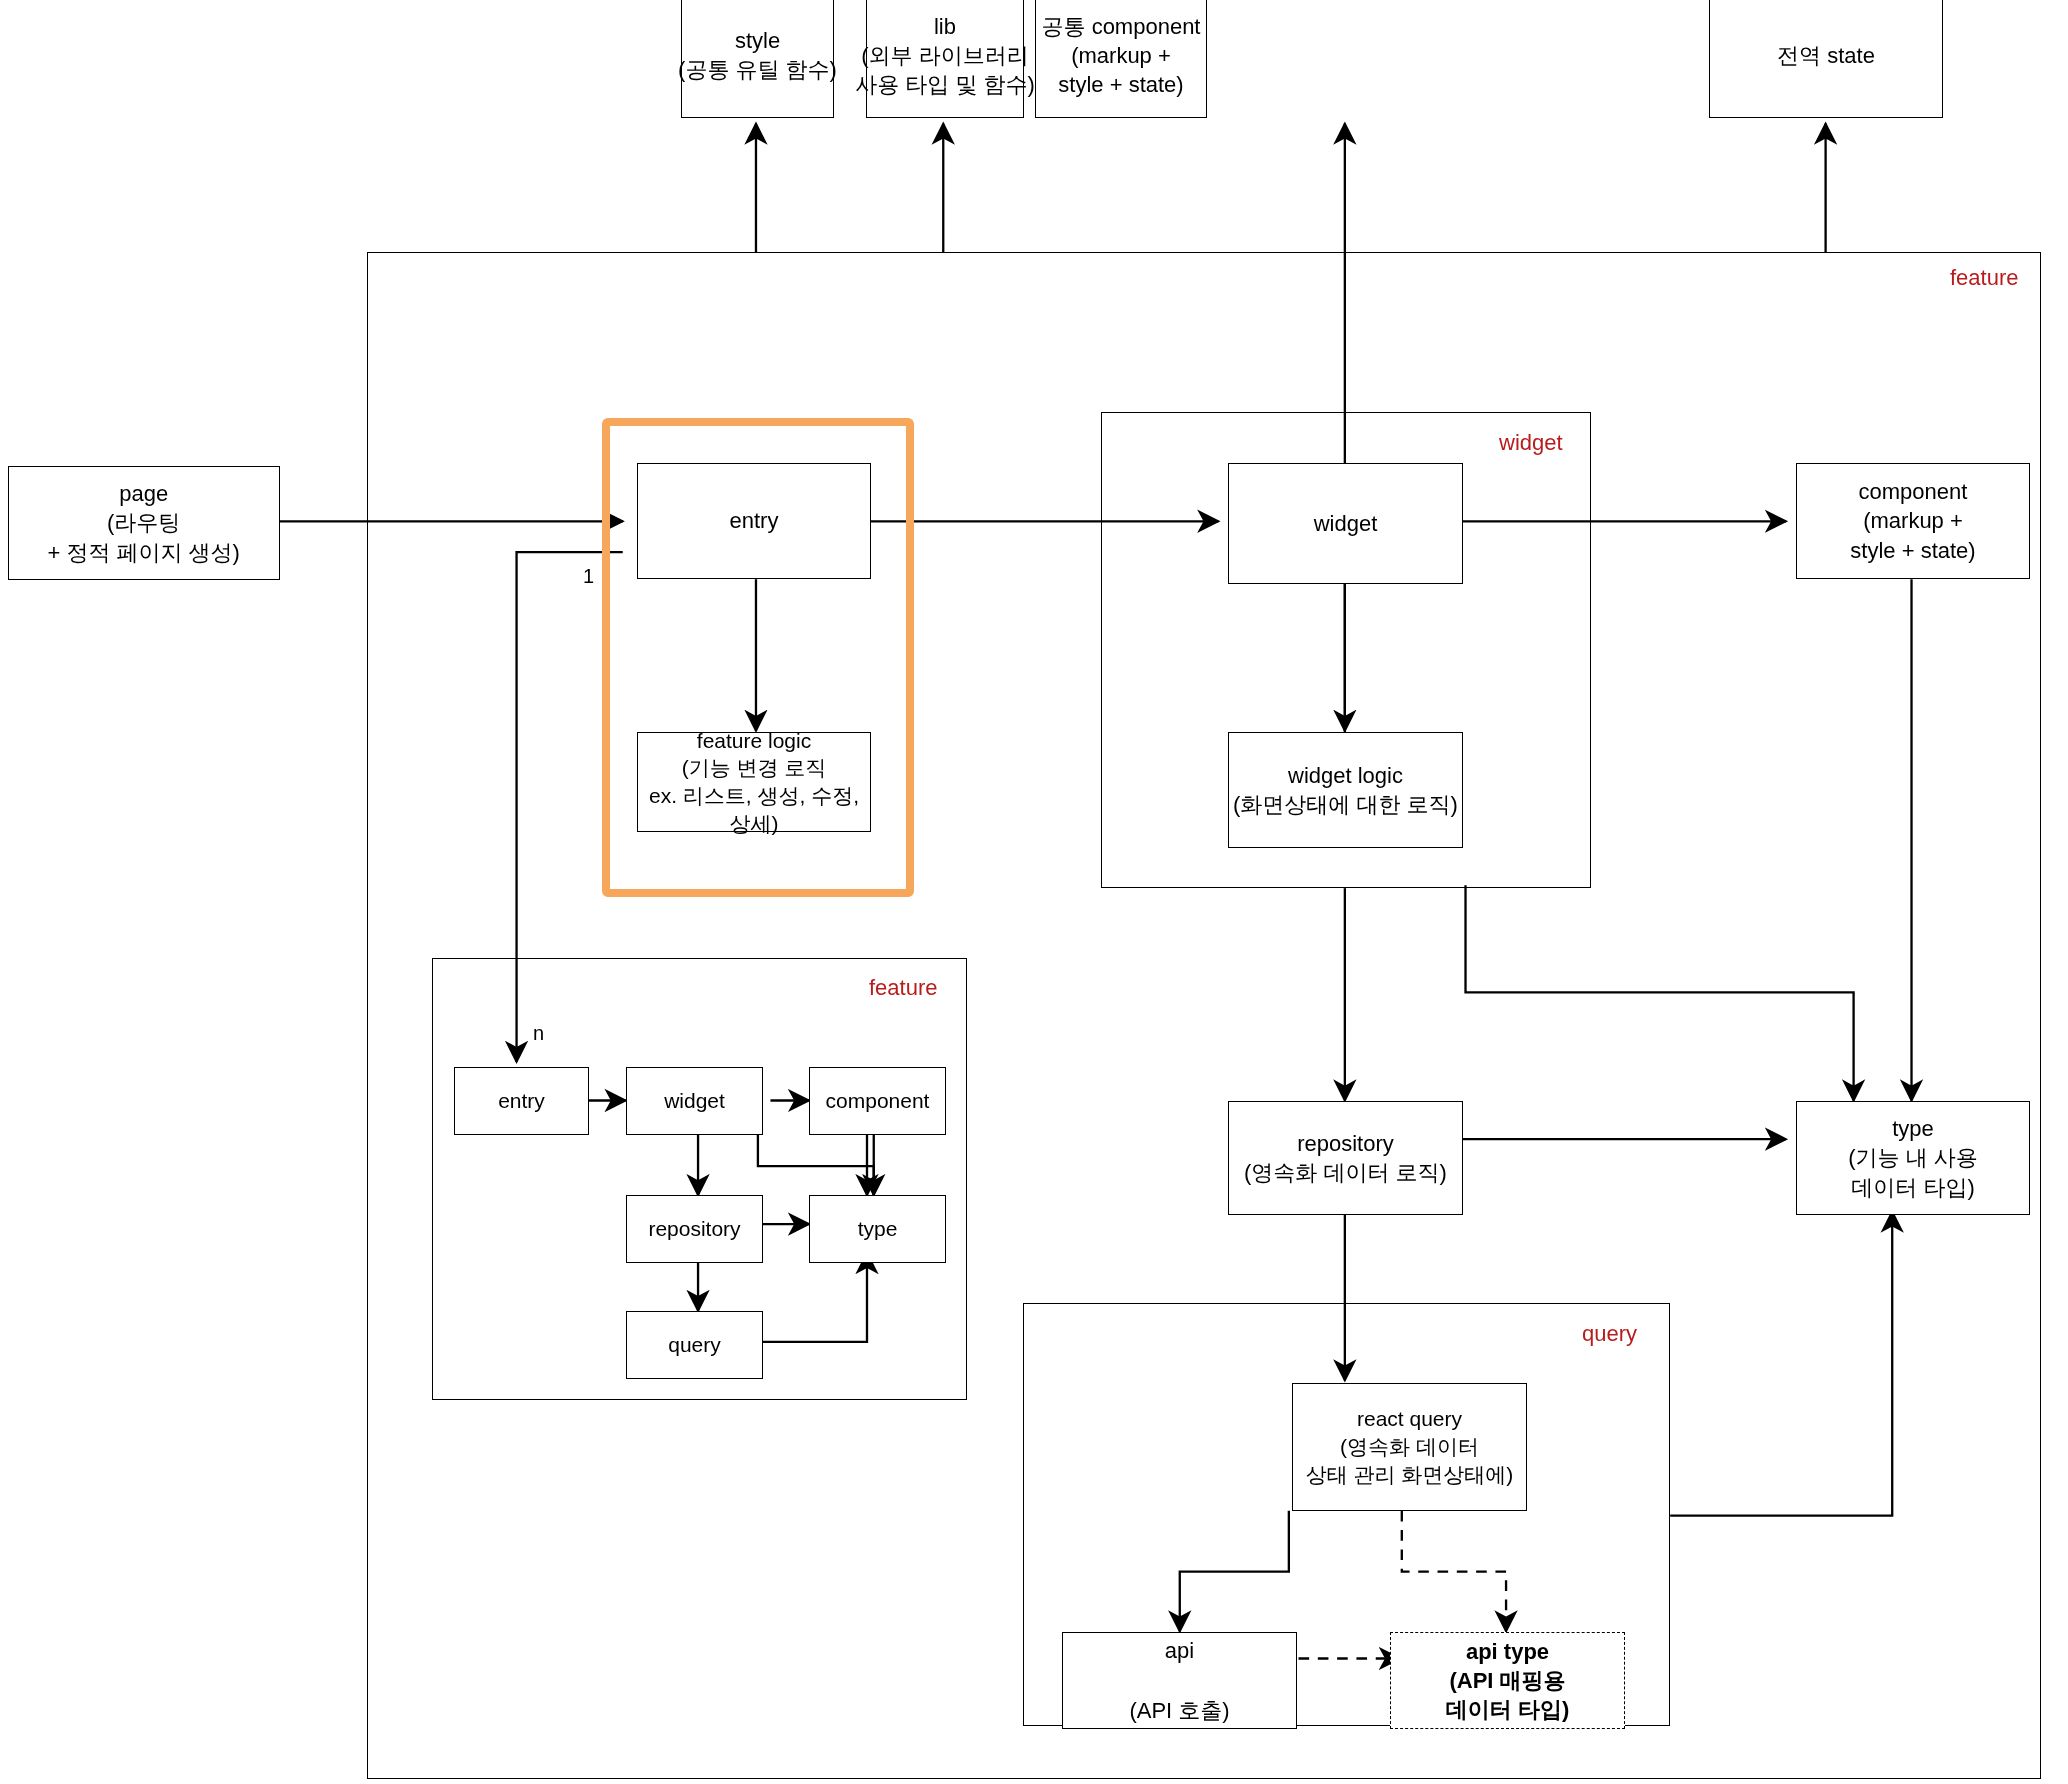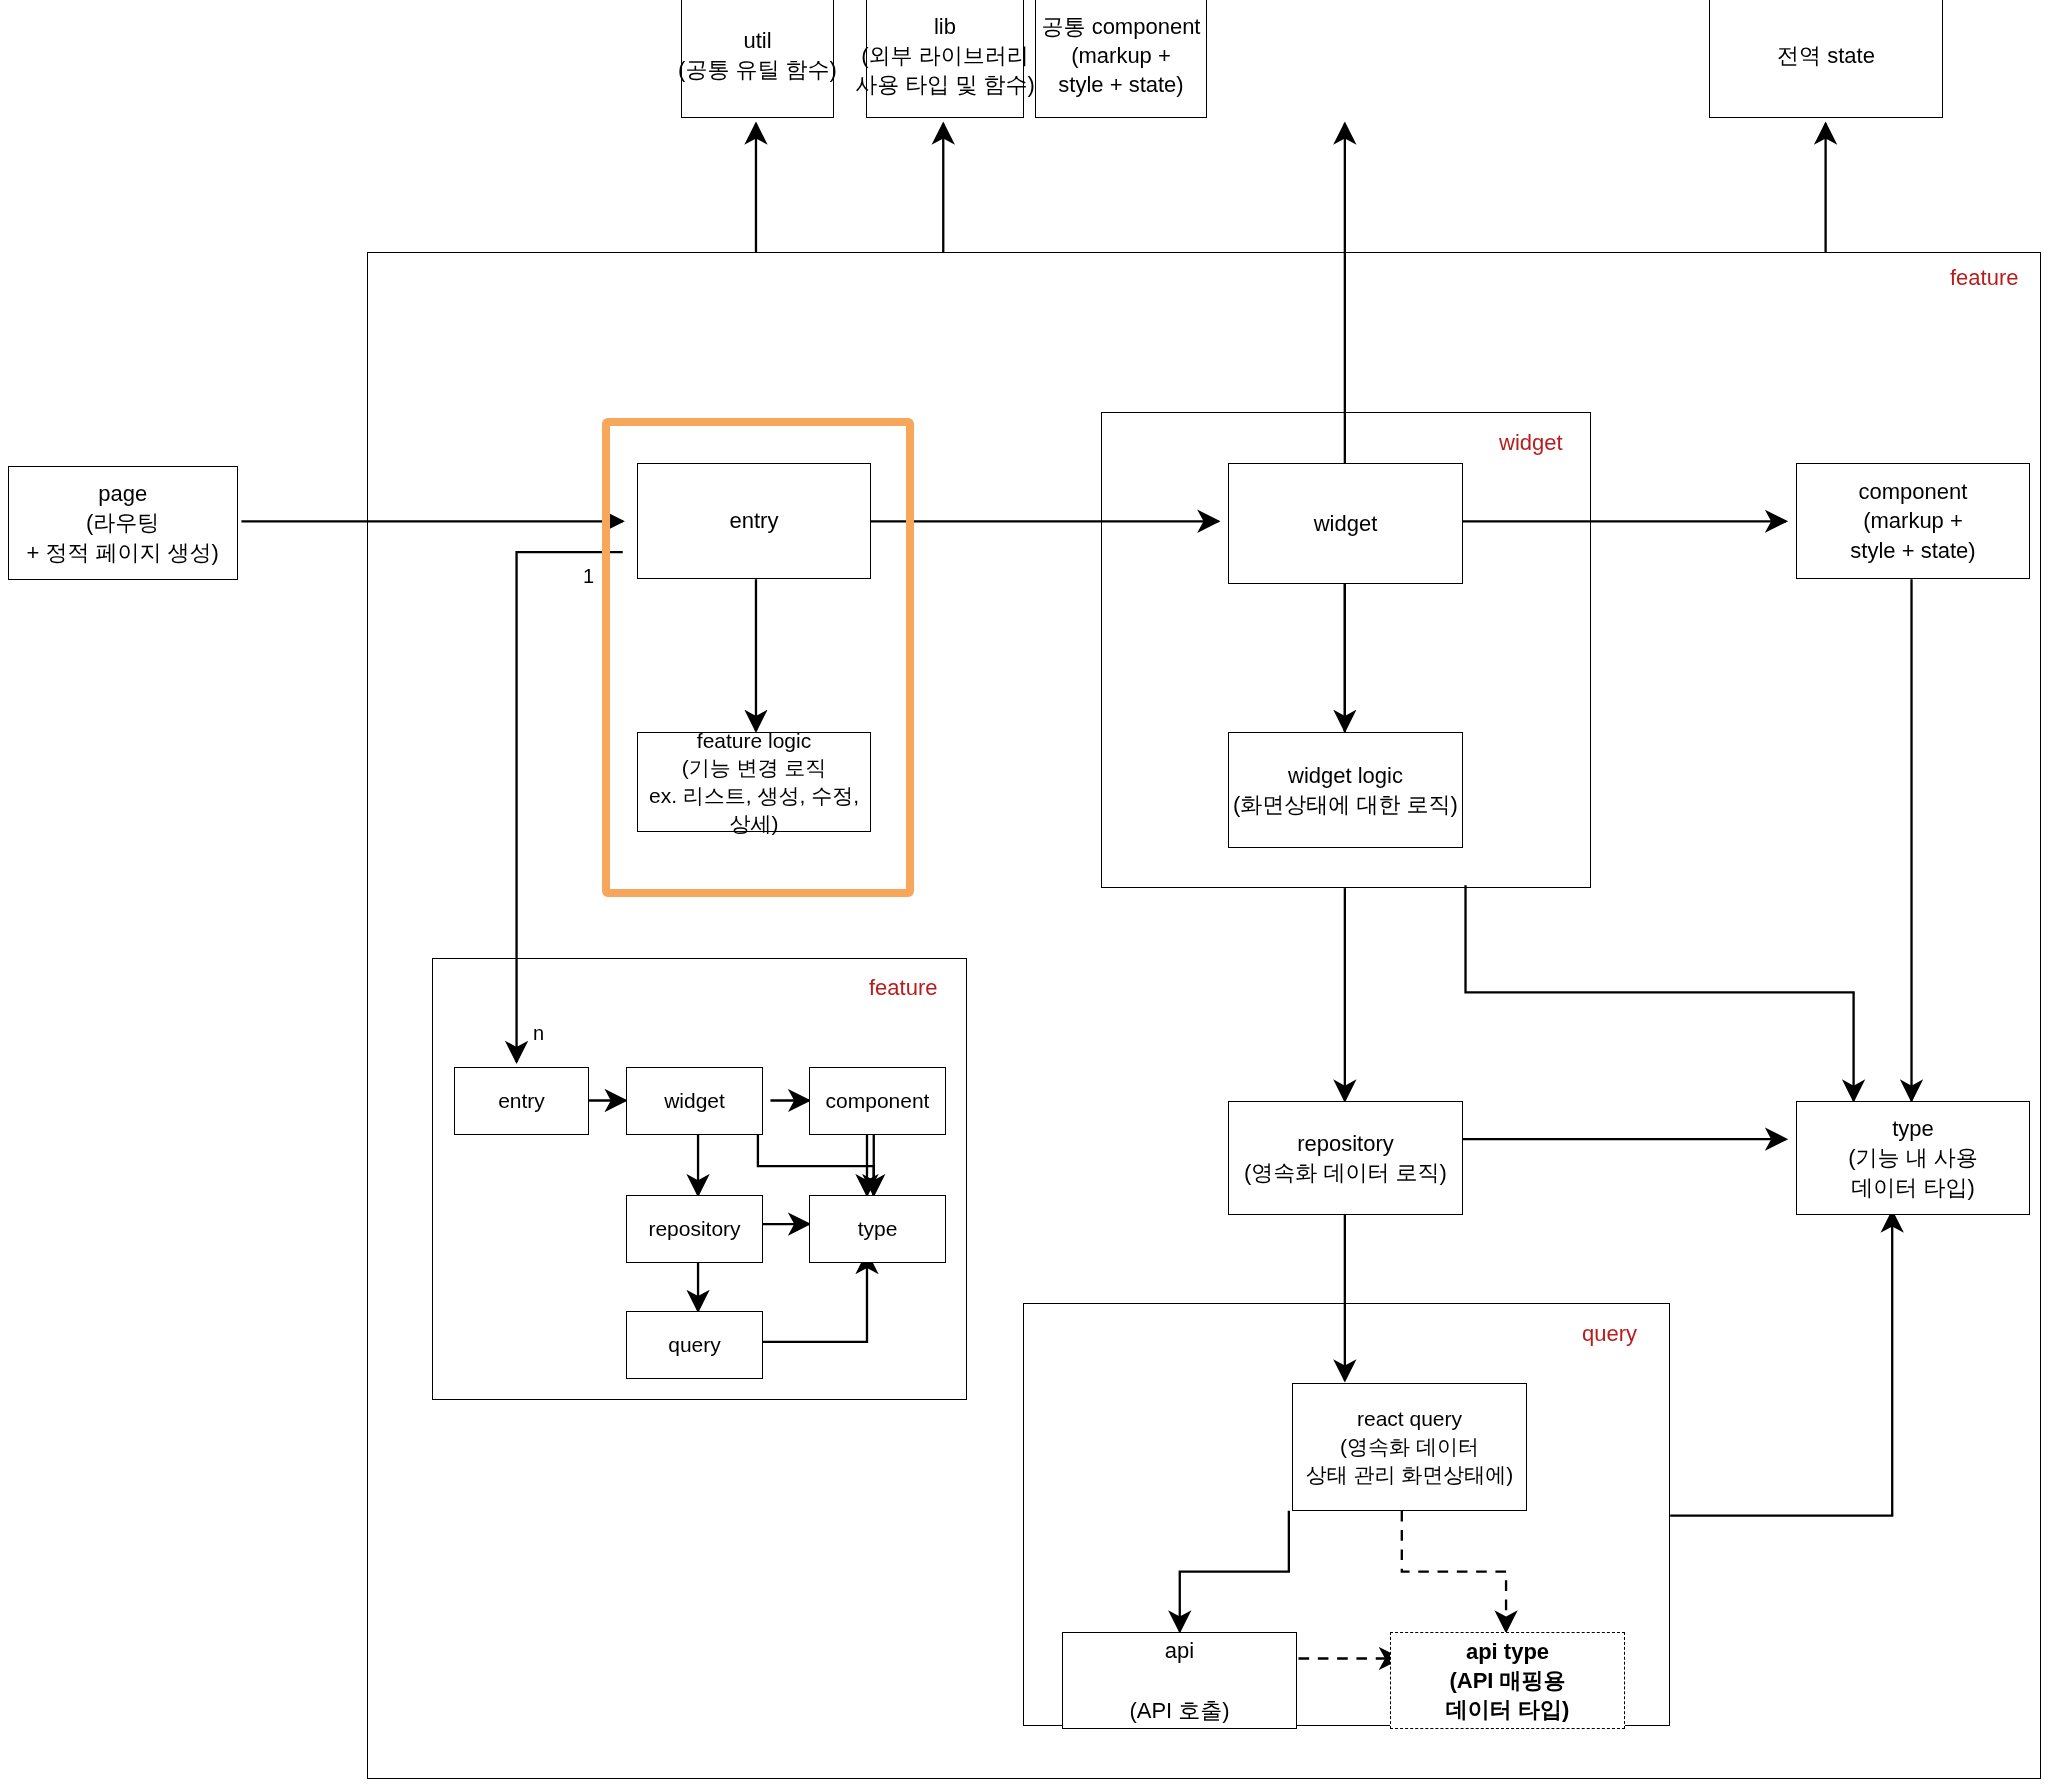--- a/index.html
+++ b/index.html
@@ -136,21 +136,21 @@
       <path d="M 785 1170 L 785 1208 L 905 1208 L 905 1238" marker-end="url(#arr)"></path>
       <path d="M 905 1170 L 905 1238"></path>
       <path d="M 898 1170 L 898 1238" marker-end="url(#arr)"></path>
       <path d="M 790 1268 L 838 1268" marker-end="url(#arr)"></path>
       <path d="M 723 1298 L 723 1358" marker-end="url(#arr)"></path>
       <path d="M 790 1390 L 898 1390 L 898 1298" marker-end="url(#arr)"></path>
     </g>
   </svg>
 
   <div class="box" style="left:681px; top:-7.7px; width:153px; height:126px;">
-    <span class="ln">util</span>
+    <span class="ln">style</span>
     <span class="ln">(공통 유틸 함수)</span>
   </div>
 
   <div class="box" style="left:866px; top:-7.7px; width:158px; height:126px;">
     <span class="ln">lib</span>
     <span class="ln">(외부 라이브러리</span>
     <span class="ln">사용 타입 및 함수)</span>
   </div>
 
   <div class="box" style="left:1035px; top:-7.7px; width:172px; height:126px;">
@@ -159,21 +159,21 @@
     <span class="ln">style + state)</span>
   </div>
 
   <div class="box" style="left:1709px; top:-7.7px; width:234px; height:126px;">
     <span class="ln">전역 state</span>
   </div>
 
   <div class="container" style="left:367px; top:252px; width:1674px; height:1527px;"></div>
   <div class="container-label" style="left:1950px; top:265px;">feature</div>
 
-  <div class="box" style="left:7.7px; top:466px; width:230px; height:114px;">
+  <div class="box" style="left:7.7px; top:466px; width:272px; height:114px;">
     <span class="ln">page</span>
     <span class="ln">(라우팅</span>
     <span class="ln">+ 정적 페이지 생성)</span>
   </div>
 
   <div class="highlight" style="left:602px; top:418px; width:312px; height:479px;"></div>
 
   <div class="box" style="left:637px; top:463px; width:234px; height:116px;">
     <span class="ln">entry</span>
   </div>

